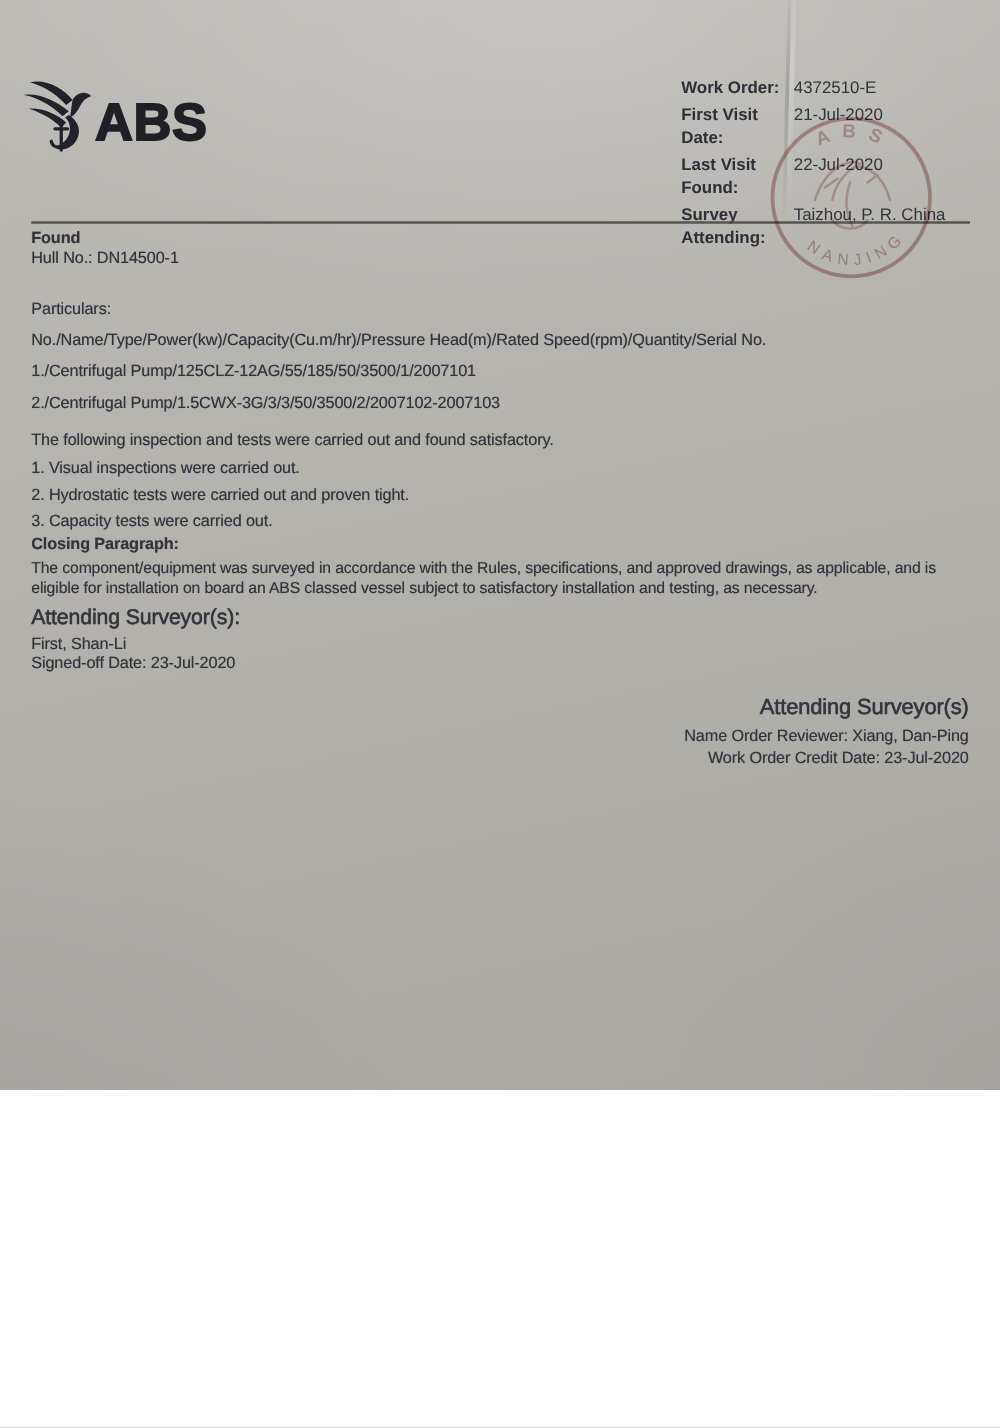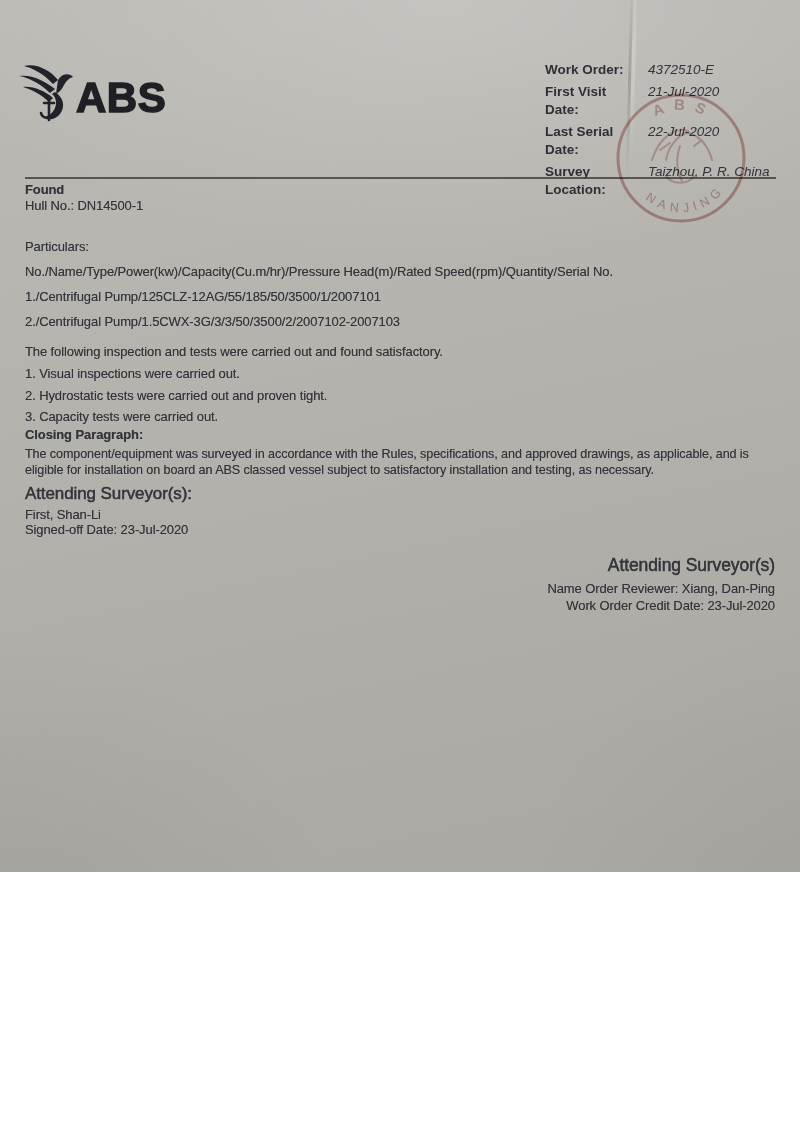--- a/index.html
+++ b/index.html
@@ -46,22 +46,21 @@
 
   .meta { position: absolute; left: 545px; top: 61px; width: 248px; }
   .meta-row { display: flex; margin-bottom: 4px; }
   .meta-label {
     width: 86px; flex: 0 0 86px;
     font-size: 13.5px; font-weight: bold; line-height: 18px;
     color: #2f2f35;
   }
   .meta-value {
     font-size: 13.5px; line-height: 18px; color: #33333a;
-    padding-left: 17px;
-    font-style: italic;
+    padding-left: 4px;
   }
 
   .divider {
     position: absolute; left: 25px; top: 177px; width: 751px; height: 2px;
     background: rgba(70,67,62,0.85);
   }
 
   
   .txt { font-size: 13px; line-height: 16px; letter-spacing: -0.1px;
          text-shadow: 0 0 0.6px rgba(51,51,58,0.55); }
@@ -135,25 +134,25 @@
   <div class="meta">
     <div class="meta-row">
       <div class="meta-label">Work Order:</div>
       <div class="meta-value">4372510-E</div>
     </div>
     <div class="meta-row">
       <div class="meta-label">First Visit Date:</div>
       <div class="meta-value">21-Jul-2020</div>
     </div>
     <div class="meta-row">
-      <div class="meta-label">Last Serial Date:</div>
+      <div class="meta-label">Last Visit Found:</div>
       <div class="meta-value">22-Jul-2020</div>
     </div>
     <div class="meta-row">
-      <div class="meta-label">Survey Location:</div>
+      <div class="meta-label">Survey Attending:</div>
       <div class="meta-value">Taizhou, P. R. China</div>
     </div>
   </div>
 
   <div class="divider"></div>
 
   <div class="found txt">
     <div class="found-title">Found</div>
     <div>Hull No.: DN14500-1</div>
   </div>

